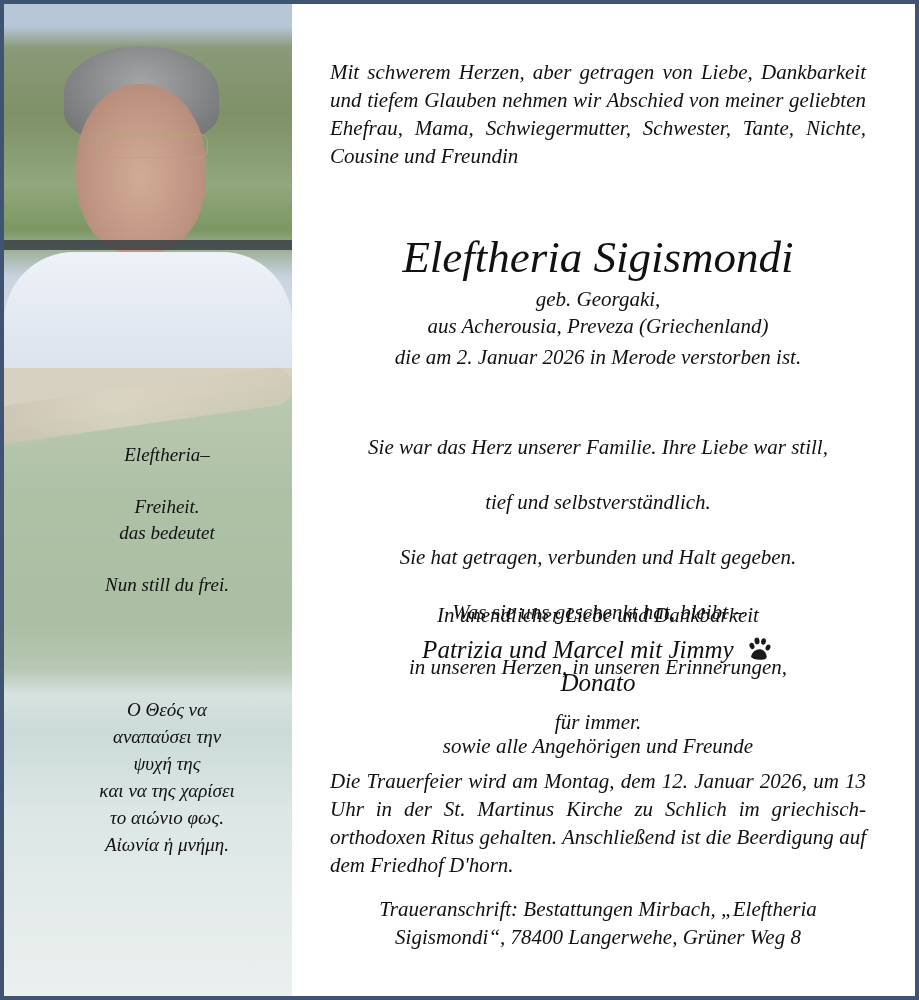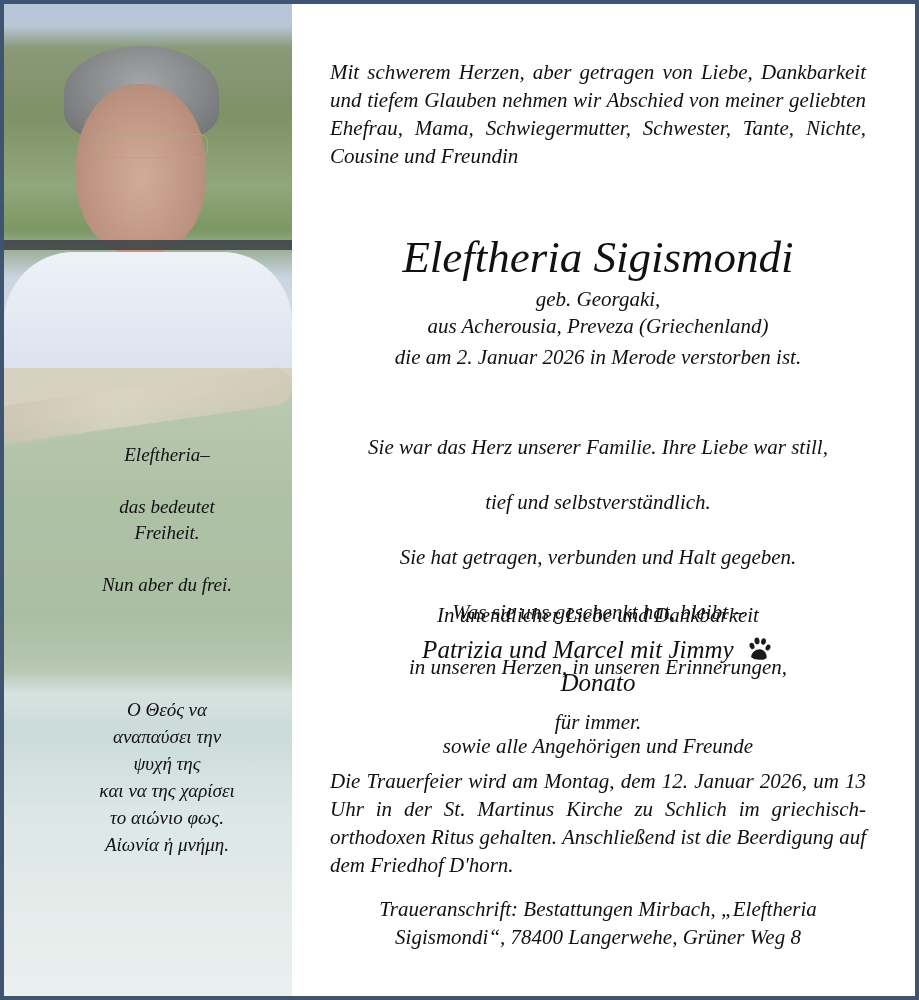--- a/index.html
+++ b/index.html
@@ -112,24 +112,24 @@
       <div class="shirt"></div>
     </div>
     <div class="nature" title="River landscape with trees">
       <div class="branch"></div>
       <div class="overlay"></div>
     </div>
 
     <div class="poem poem-de">
       <p>Eleftheria–</p>
       <p>&nbsp;</p>
+      <p>Freiheit.</p>
       <p>das bedeutet</p>
-      <p>Freiheit.</p>
       <p>&nbsp;</p>
-      <p>Nun aber du frei.</p>
+      <p>Nun still du frei.</p>
     </div>
 
     <div class="poem poem-gr">
       <p>Ο Θεός να</p>
       <p>αναπαύσει την</p>
       <p>ψυχή της</p>
       <p>και να της χαρίσει</p>
       <p>το αιώνιο φως.</p>
       <p>Αἰωνία ἡ μνήμη.</p>
     </div>

